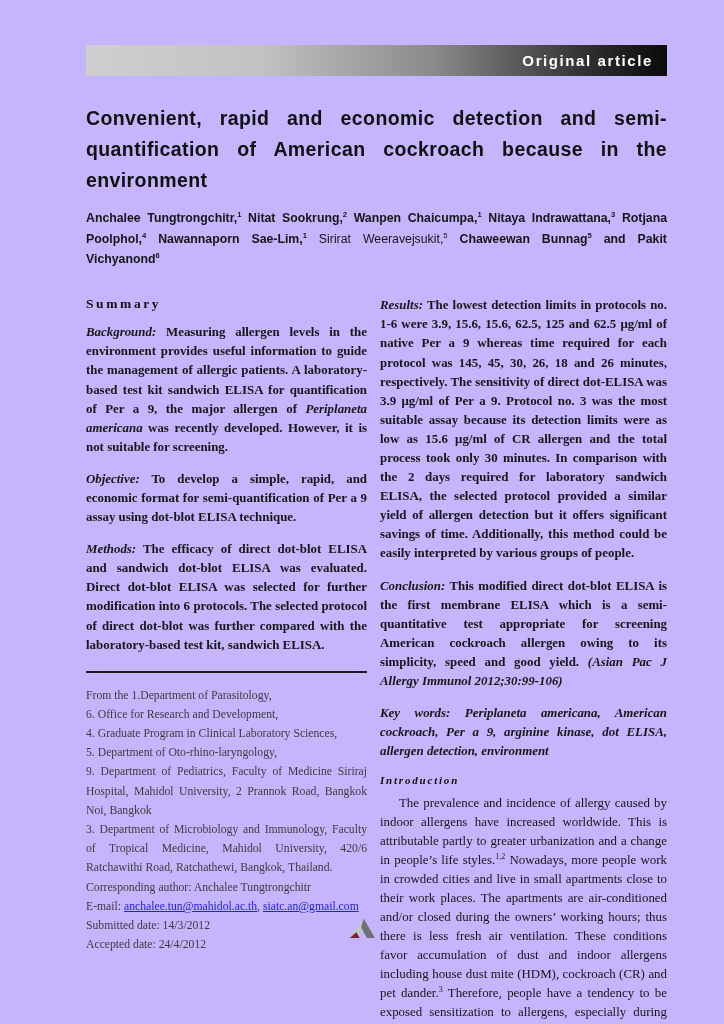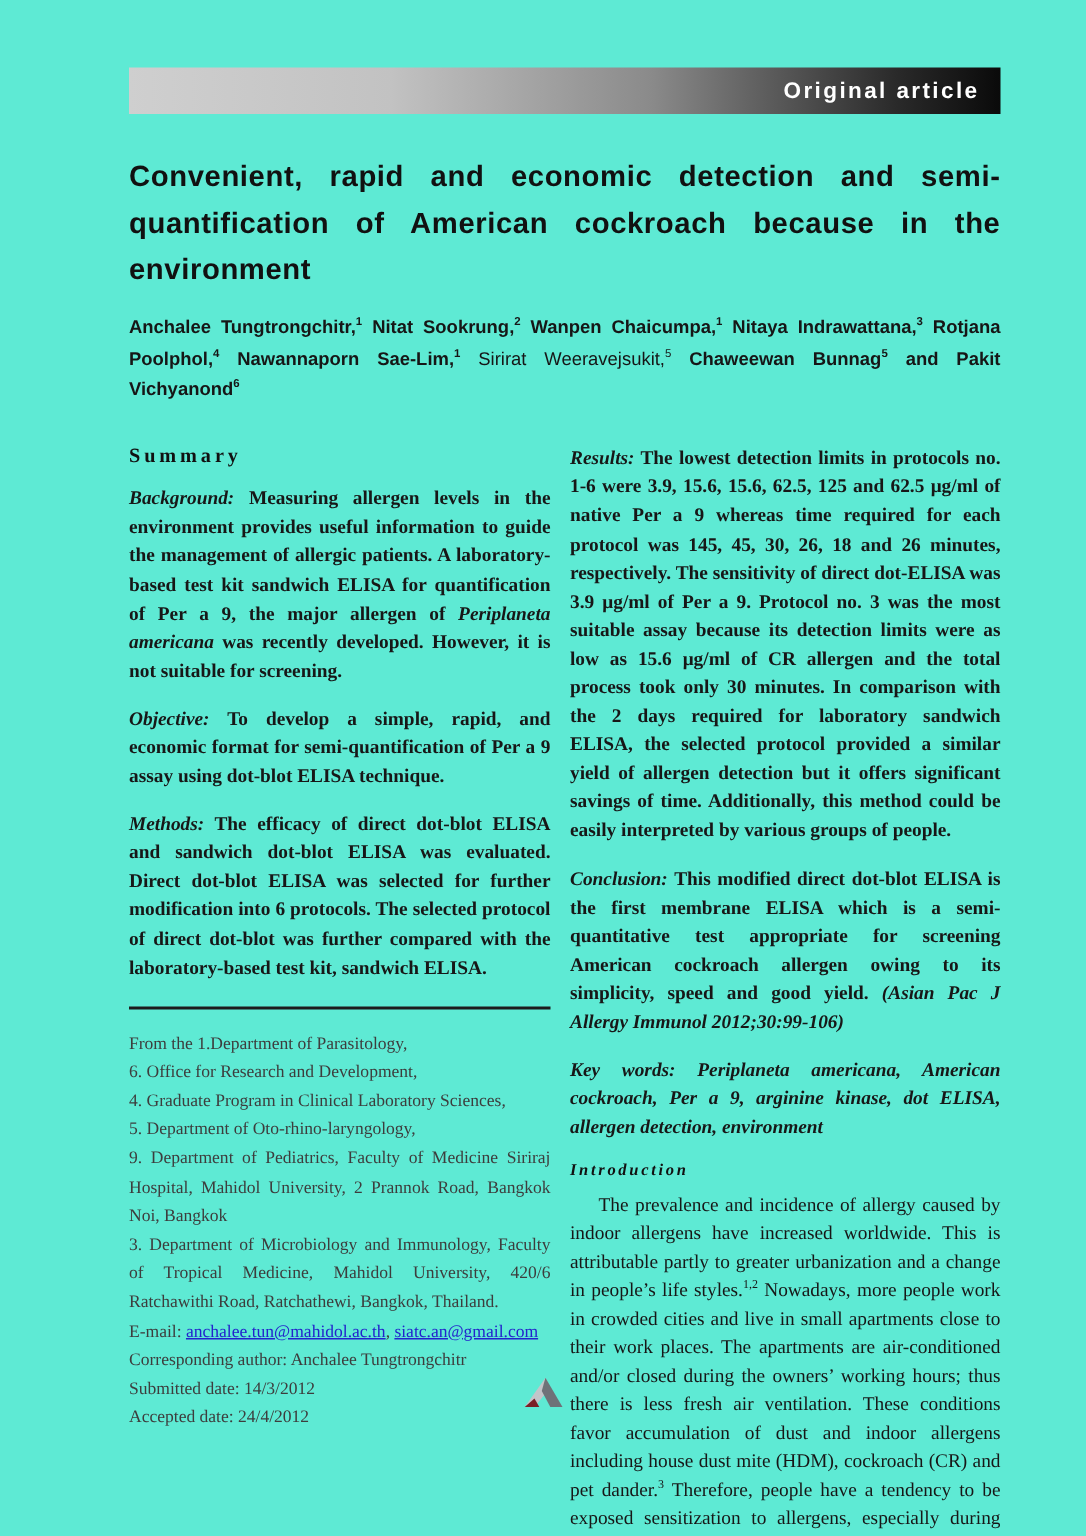--- a/index.html
+++ b/index.html
@@ -1,21 +1,21 @@
 <!DOCTYPE html>
 <html><head>
 <meta charset="utf-8">
 <style>
   * { margin: 0; padding: 0; box-sizing: border-box; }
   html, body { background: #ffffff; }
   .page {
     position: relative;
     width: 724px;
     height: 1024px;
-    background: #5eead4;
+    background: #c4b5fd;
     font-family: "Liberation Serif", serif;
     color: #141414;
     overflow: hidden;
   }
   .content {
     position: absolute;
     left: 86px;
     top: 0;
     width: 581px;
   }
@@ -168,22 +168,22 @@
 
         <hr class="col-rule">
 
         <div class="affil">
           <div>From the 1.Department of Parasitology,</div>
           <div>6. Office for Research and Development,</div>
           <div>4. Graduate Program in Clinical Laboratory Sciences,</div>
           <div>5. Department of Oto-rhino-laryngology,</div>
           <div>9. Department of Pediatrics, Faculty of Medicine Siriraj Hospital, Mahidol University, 2 Prannok Road, Bangkok Noi, Bangkok</div>
           <div>3. Department of Microbiology and Immunology, Faculty of Tropical Medicine, Mahidol University, 420/6 Ratchawithi Road, Ratchathewi, Bangkok, Thailand.</div>
+          <div>Corresponding author: Anchalee Tungtrongchitr</div>
           <div><span>E-mail: </span><a>anchalee.tun@mahidol.ac.th</a><span>, </span><a>siatc.an@gmail.com</a></div>
-          <div>Corresponding author: Anchalee Tungtrongchitr</div>
           <div>Submitted date: 14/3/2012</div>
           <div>Accepted date: 24/4/2012</div>
         </div>
       </div>
 
       <div class="col-right">
         <p class="sumpar"><span class="lbl">Results:</span><span> The lowest detection limits in protocols no. 1-6 were 3.9, 15.6, 15.6, 62.5, 125 and 62.5 μg/ml of native Per a 9 whereas time required for each protocol was 145, 45, 30, 26, 18 and 26 minutes, respectively. The sensitivity of direct dot-ELISA was 3.9 μg/ml of Per a 9. Protocol no. 3 was the most suitable assay because its detection limits were as low as 15.6 μg/ml of CR allergen and the total process took only 30 minutes. In comparison with the 2 days required for laboratory sandwich ELISA, the selected protocol provided a similar yield of allergen detection but it offers significant savings of time. Additionally, this method could be easily interpreted by various groups of people.</span></p>
 
         <p class="sumpar"><span class="lbl">Conclusion:</span><span> This modified direct dot-blot ELISA is the first membrane ELISA which is a semi-quantitative test appropriate for screening American cockroach allergen owing to its simplicity, speed and good yield. </span><span class="citation">(Asian Pac J Allergy Immunol 2012;30:99-106)</span></p>
 

